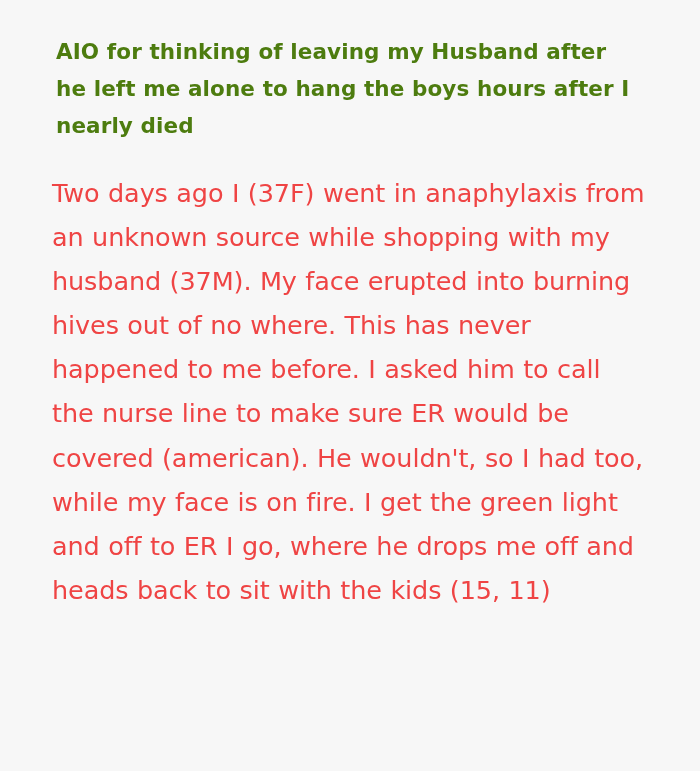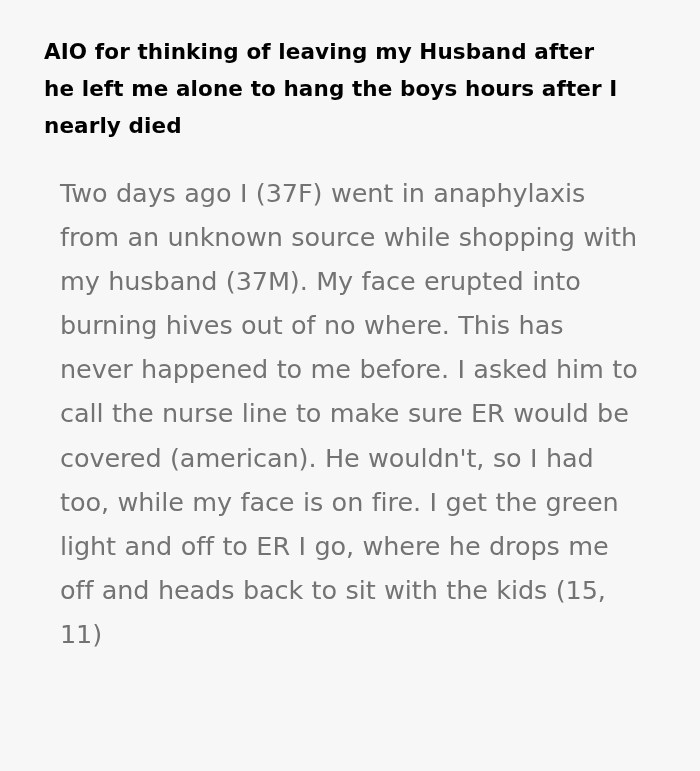--- a/index.html
+++ b/index.html
@@ -18,32 +18,32 @@
     height: 771px;
     box-sizing: border-box;
     padding: 34px 44px 0 44px;
     background: #f7f7f7;
   }
   .post-title {
     font-family: "DejaVu Sans", sans-serif;
     font-size: 21.5px;
     font-weight: bold;
     line-height: 1.72;
-    color: #000000;
+    color: #4d7c0f;
     letter-spacing: 0.1px;
-    margin: 0 0 26px 0;
+    margin: 0 0 26px 12px;
     max-width: 585px;
   }
   .post-body {
     font-family: "DejaVu Sans", sans-serif;
     font-size: 25.5px;
     font-weight: 400;
     line-height: 1.73;
-    color: #737373;
-    margin: 16px;
+    color: #ef4444;
+    margin: 8px;
     letter-spacing: -0.1px;
     max-width: 625px;
     word-spacing: 0.5px;
   }
 </style>
 </head>
 <body>
 
 <div class="post">
   <h1 class="post-title">AIO for thinking of leaving my Husband after he left me alone to hang the boys hours after I nearly died</h1>

